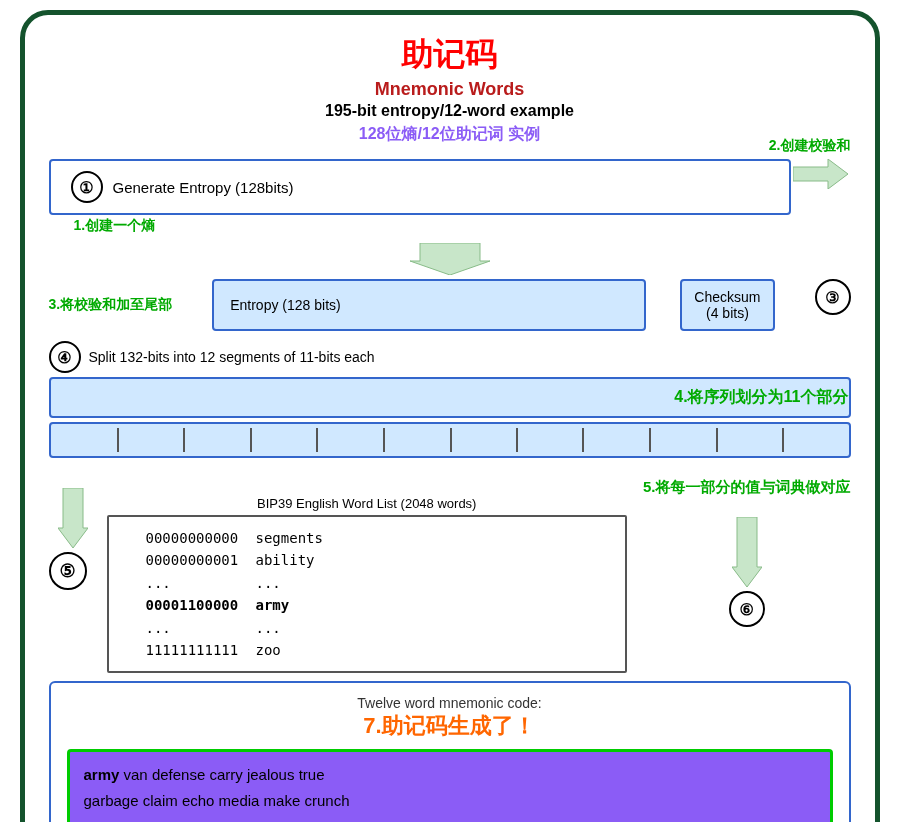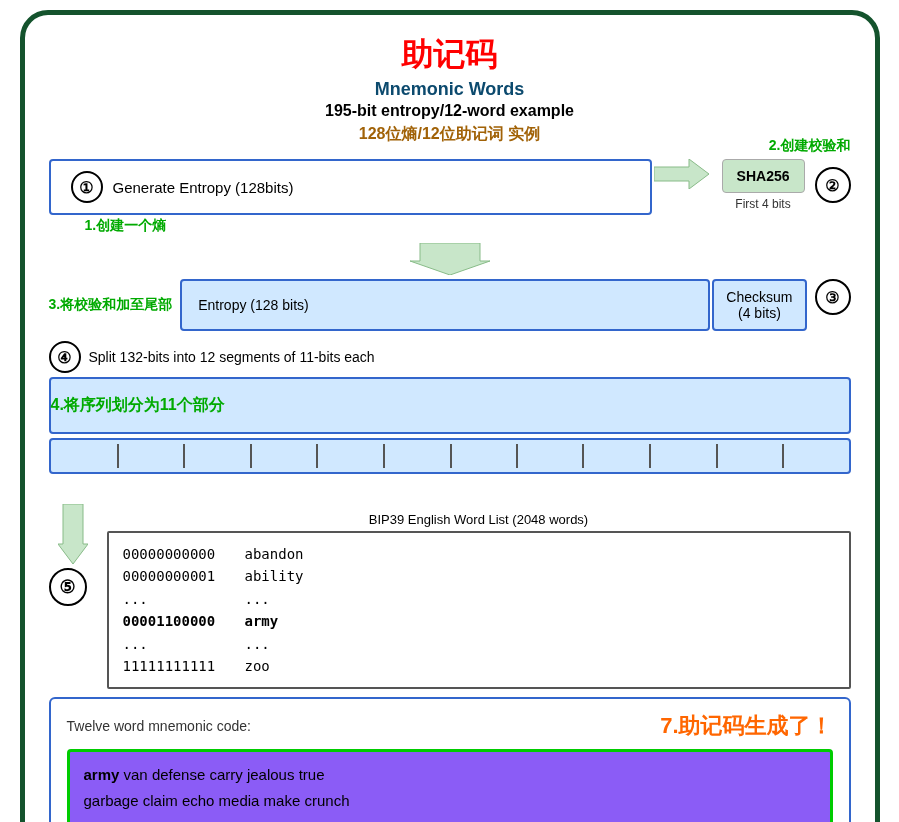--- a/index.html
+++ b/index.html
@@ -25,35 +25,35 @@
       text-align: center;
       font-size: 32px;
       font-weight: bold;
       color: #ff0000;
       margin-bottom: 2px;
     }
     .title-en {
       text-align: center;
       font-size: 18px;
       font-weight: bold;
-      color: #0c4a6e;
+      color: #b91c1c;
       margin-bottom: 2px;
     }
     .subtitle-en {
       text-align: center;
       font-size: 16px;
       font-weight: bold;
       color: #000;
       margin-bottom: 4px;
     }
     .subtitle-zh {
       text-align: center;
       font-size: 16px;
       font-weight: bold;
-      color: #a16207;
+      color: #8b5cf6;
       margin-bottom: 14px;
     }
     
     .row-1-2 {
       display: flex;
       align-items: flex-start;
       margin-bottom: 0px;
       position: relative;
     }
     .step1-box {
@@ -203,28 +203,28 @@
       margin-bottom: 4px;
     }
     .step4-desc {
       display: flex;
       align-items: center;
       font-size: 14px;
       color: #000;
       margin-bottom: 4px;
     }
     .step4-label-zh {
-      text-align: left;
+      text-align: right;
       color: #00aa00;
       font-size: 16px;
       font-weight: bold;
       background: #d0e8ff;
       border: 2px solid #3366cc;
       border-radius: 4px;
-      padding: 16px 0;
+      padding: 8px 0;
       margin-bottom: 4px;
     }
     .segments-bar {
       background: #d0e8ff;
       border: 2px solid #3366cc;
       border-radius: 4px;
       height: 36px;
       display: flex;
       align-items: center;
       position: relative;
@@ -266,22 +266,22 @@
       border: 2px solid #555;
       border-radius: 2px;
       padding: 10px 14px;
       font-family: monospace;
       font-size: 14px;
       background: #fff;
       min-width: 240px;
     }
     .bip39-row {
       display: flex;
-      gap: 12px;
       line-height: 1.6;
+      margin-left: 23px;
     }
     .bip39-col-left {
       min-width: 110px;
     }
     .bip39-col-right {
       color: #000;
     }
     .bip39-bold {
       font-weight: bold;
     }
@@ -311,20 +311,21 @@
       border-radius: 6px;
       padding: 12px 16px;
       background: #fff;
       position: relative;
     }
     .row-6-header {
       display: flex;
       align-items: center;
       justify-content: space-between;
       margin-bottom: 8px;
+      flex-direction: column;
     }
     .twelve-word-label {
       font-size: 14px;
       color: #333;
     }
     .step6-label {
       color: #ff6600;
       font-size: 22px;
       font-weight: bold;
     }
@@ -337,21 +338,21 @@
       background: #8b5cf6;
       line-height: 1.7;
     }
     .mnemonic-bold {
       font-weight: bold;
     }
     
     .relative { position: relative; }
     .step1-annotation {
       position: absolute;
-      left: 34px;
+      left: 23px;
       bottom: -22px;
       color: #00aa00;
       font-size: 14px;
       font-weight: bold;
       white-space: nowrap;
     }
     .step2-annotation {
       position: absolute;
       right: 0;
       top: -22px;
@@ -389,39 +390,30 @@
         <svg width="55" height="30" viewBox="0 0 55 30">
           <defs>
             <marker id="arrowhead" markerWidth="8" markerHeight="8" refX="6" refY="3" orient="auto">
               <polygon points="0 0, 8 3, 0 6" fill="#88bb88"></polygon>
             </marker>
           </defs>
           <polygon points="0,8 35,8 35,0 55,15 35,30 35,22 0,22" fill="#c8e6c9" stroke="#88bb88" stroke-width="1"></polygon>
         </svg>
       </div>
 
-      <div class="step2-area">
-        <div style="display:flex;align-items:center;gap:10px;">
-          <div>
-            <div class="sha-box">SHA256</div>
-            <div class="sha-sub">First 4 bits</div>
-          </div>
-          <div class="circle-2">②</div>
-        </div>
-      </div>
     </div>
   </div>
 
   <div class="big-arrow-down">
     <svg width="80" height="32" viewBox="0 0 80 32">
       <polygon points="10,0 70,0 70,18 80,18 40,32 0,18 10,18" fill="#c8e6c9" stroke="#88bb88" stroke-width="1"></polygon>
     </svg>
   </div>
 
-  <div class="row-3" style="margin-bottom:10px;">
+  <div class="row-3" style="margin-bottom:10px;gap:32px;">
     <span class="step3-label">3.将校验和加至尾部</span>
     <div class="entropy-box">Entropy (128 bits)</div>
     <div class="checksum-box">
       <span>Checksum<br>(4 bits)</span>
     </div>
     <div class="circle-3">③</div>
   </div>
 
   <div class="row-4">
     <div class="step4-desc">
@@ -454,21 +446,21 @@
         <polygon points="5,0 25,0 25,40 30,40 15,60 0,40 5,40" fill="#c8e6c9" stroke="#88bb88" stroke-width="1"></polygon>
       </svg>
       <div class="circle-num" style="width:38px;height:38px;font-size:18px;">⑤</div>
     </div>
 
     <div class="bip39-container">
       <div class="bip39-title">BIP39 English Word List (2048 words)</div>
       <div class="bip39-table">
         <div class="bip39-row">
           <span class="bip39-col-left">00000000000</span>
-          <span class="bip39-col-right">abandon</span>
+          <span class="bip39-col-right">segments</span>
         </div>
         <div class="bip39-row">
           <span class="bip39-col-left">00000000001</span>
           <span class="bip39-col-right">ability</span>
         </div>
         <div class="bip39-row">
           <span class="bip39-col-left">...</span>
           <span class="bip39-col-right">...</span>
         </div>
         <div class="bip39-row">
@@ -479,20 +471,29 @@
           <span class="bip39-col-left">...</span>
           <span class="bip39-col-right">...</span>
         </div>
         <div class="bip39-row">
           <span class="bip39-col-left">11111111111</span>
           <span class="bip39-col-right">zoo</span>
         </div>
       </div>
     </div>
 
+    <div class="step5-right-label">
+      <span class="label-green-lg" style="white-space:nowrap;">5.将每一部分的值与词典做对应</span>
+      <div style="display:flex;flex-direction:column;align-items:center;margin-top:20px;">
+        <svg width="30" height="70" viewBox="0 0 30 70">
+          <polygon points="5,0 25,0 25,50 30,50 15,70 0,50 5,50" fill="#c8e6c9" stroke="#88bb88" stroke-width="1"></polygon>
+        </svg>
+        <div class="circle-6" style="margin-top:4px;">⑥</div>
+      </div>
+    </div>
   </div>
 
   <div class="row-6">
     <div class="row-6-header">
       <span class="twelve-word-label">Twelve word mnemonic code:</span>
       <span class="step6-label">7.助记码生成了！</span>
     </div>
     <div class="mnemonic-output">
       <span class="mnemonic-bold">army</span><span> van defense carry jealous true<br>garbage claim echo media make crunch</span>
     </div>

